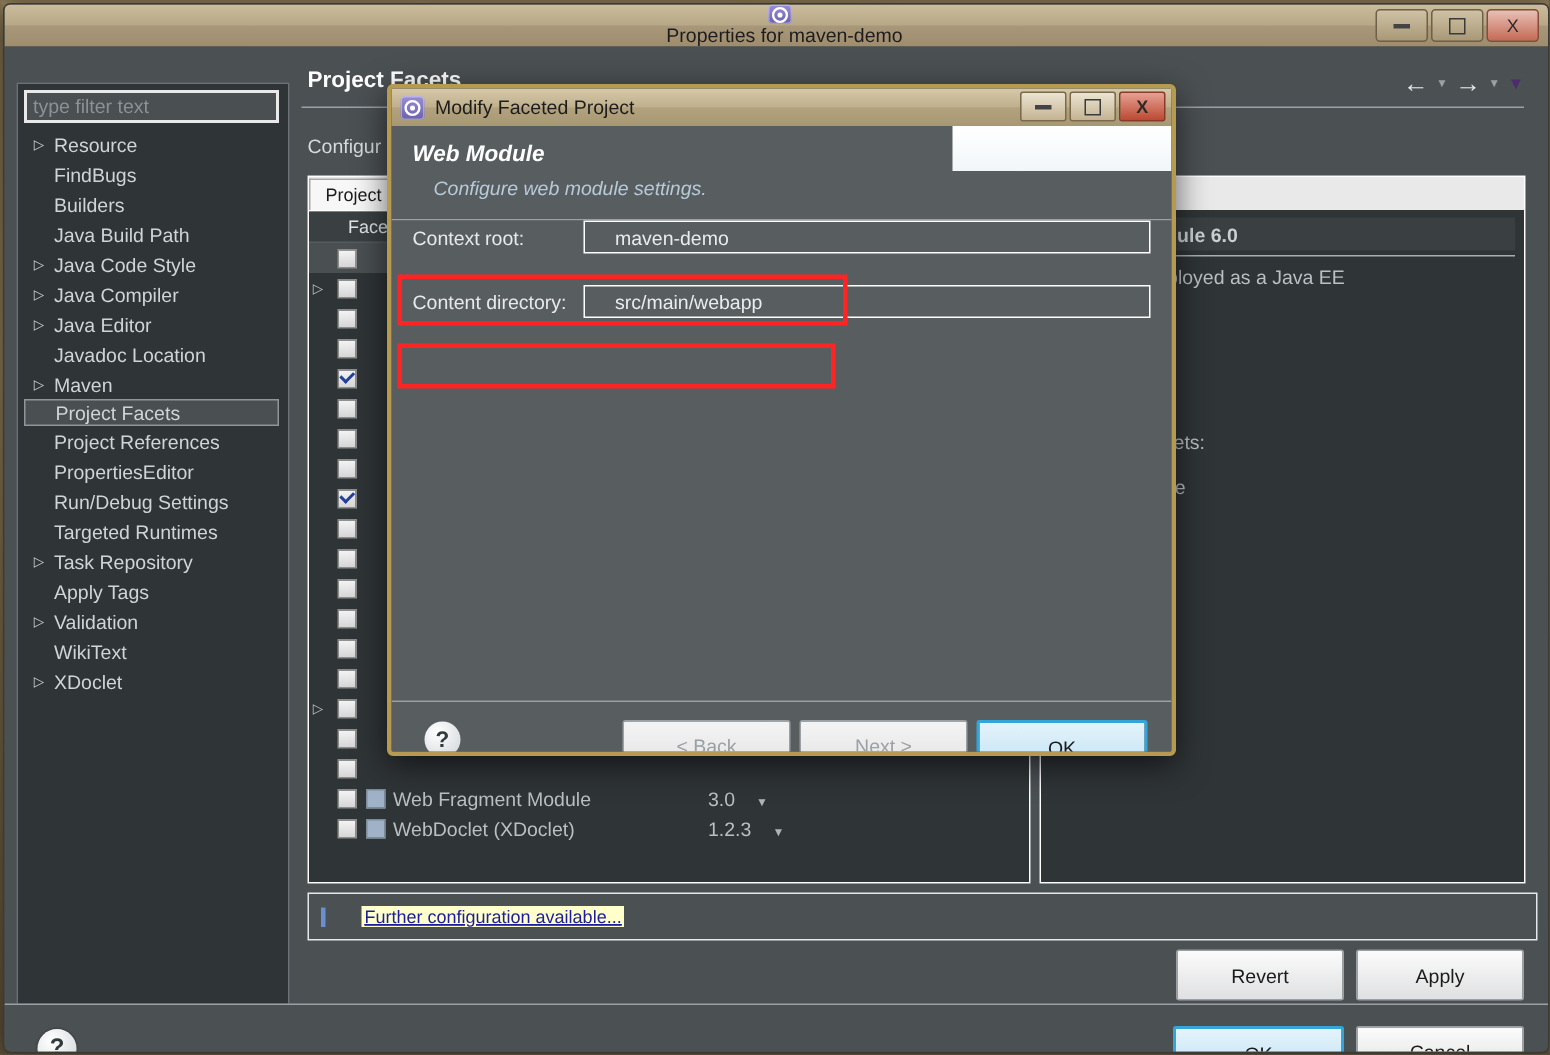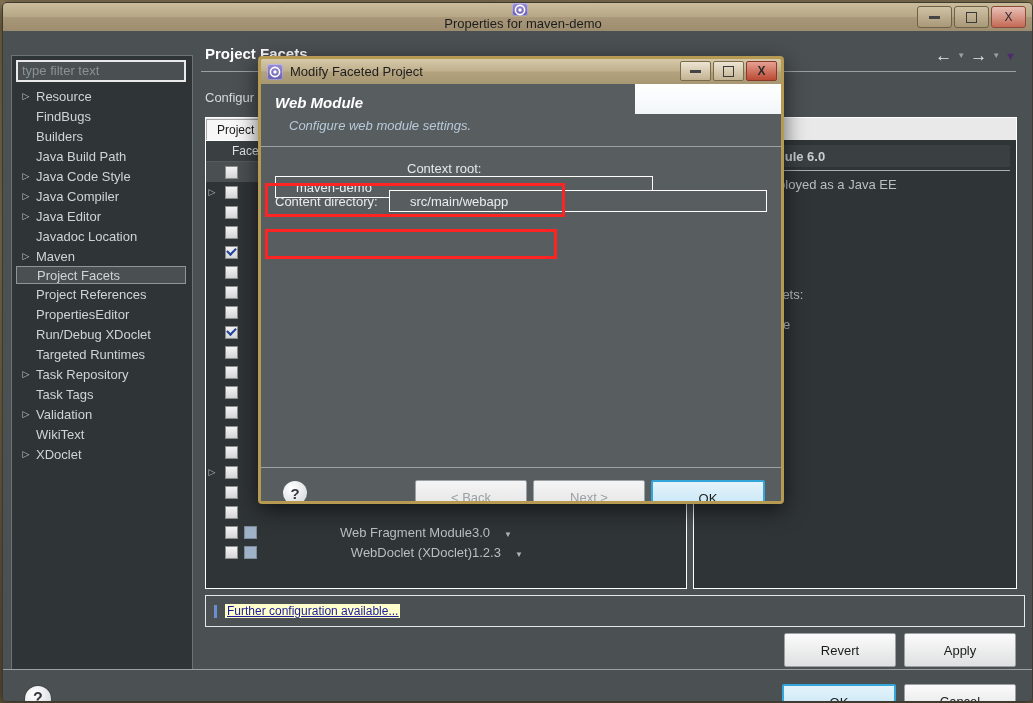--- a/index.html
+++ b/index.html
@@ -82,21 +82,21 @@
     background:#2f3436;border:1px solid #ffffff;}
   .ftabs{height:22px;background:#e9e9e9;display:flex;align-items:flex-end;border-bottom:1px solid #ffffff;}
   .ftab{height:20px;padding:0 10px;background:#f7f7f7;border:1px solid #a8a8a8;border-bottom:none;
     font-size:12px;color:#1b1b1b;display:flex;align-items:center;}
   .fhead{height:20px;background:#3a4042;display:flex;align-items:center;
     color:#dfe3e5;font-size:12px;border-bottom:1px solid #555b5e;}
   .fhead .c1{width:248px;padding-left:26px;box-sizing:border-box;}
   .fhead .c2{width:70px;}
   .frow{height:20px;display:flex;align-items:center;color:#b9bfc2;font-size:13px;}
   .frow .cb{width:26px;display:flex;align-items:center;justify-content:center;}
-  .frow .nm{width:228px;display:flex;align-items:center;gap:5px;justify-content:space-between;}
+  .frow .nm{width:228px;display:flex;align-items:center;gap:5px;}
   .frow .ver{width:70px;}
   .frow .vcar{font-size:8px;color:#aeb4b7;}
   .ck{width:13px;height:13px;background:linear-gradient(180deg,#f4f4f4,#d6d6d6);
     border:1px solid #8d8d8d;box-sizing:border-box;display:flex;align-items:center;justify-content:center;}
   .ck.on::after{content:"";width:7px;height:4px;border-left:2px solid #22409b;border-bottom:2px solid #22409b;
     transform:rotate(-45deg) translate(1px,-1px);}
   .ficon{width:13px;height:13px;background:#cfd9e6;border:1px solid #7d8a9a;box-sizing:border-box;}
   .ficon.mod{background:#9fb2c8;}
 
   
@@ -106,21 +106,21 @@
   .dtab{height:20px;padding:0 10px;background:#f7f7f7;border:1px solid #a8a8a8;border-bottom:none;
     font-size:12px;color:#1b1b1b;display:flex;align-items:center;}
   .dhead{margin:5px 6px 0 6px;height:22px;background:#3a4042;display:flex;align-items:center;
     padding-left:6px;color:#c9cfd2;font-weight:bold;font-size:13px;}
   .dline{margin:3px 6px;height:1px;background:#a9afb2;}
   .dbody{margin:4px 6px;color:#b9bfc2;font-size:13px;line-height:20px;}
   .dbody p{margin:0 0 10px 0;}
 
   
   .furtherbox{position:absolute;left:10px;top:556px;width:810px;height:30px;
-    background:#4b5053;border:1px solid #e5e8ea;display:flex;align-items:center;padding-left:8px;gap:8px;text-decoration:underline;}
+    background:#4b5053;border:1px solid #e5e8ea;display:flex;align-items:center;padding-left:8px;gap:24px;text-decoration:underline;}
   .ibar{width:3px;height:13px;background:#6a8fd0;}
   .furtherlink{background:#ffffcc;color:#1c1c9c;text-decoration:underline;font-size:12px;padding:0 2px;}
 
   .ra-row{position:absolute;right:8px;top:594px;display:flex;gap:8px;}
 
   
   .bottombar{position:absolute;left:0;top:638px;width:1029px;height:60px;background:#4b5053;
     border-top:1px solid #9aa0a4;}
   .helpico{position:absolute;left:22px;top:16px;width:26px;height:26px;border-radius:50%;
     background:radial-gradient(circle at 35% 30%,#ffffff,#cfd4d8);
@@ -253,33 +253,33 @@
             <div class="trow">
               <span class="arrow"></span>
               <span class="lbl">Project References</span>
             </div>
             <div class="trow">
               <span class="arrow"></span>
               <span class="lbl">PropertiesEditor</span>
             </div>
             <div class="trow">
               <span class="arrow"></span>
-              <span class="lbl">Run/Debug XDoclet</span>
+              <span class="lbl">Run/Debug Settings</span>
             </div>
             <div class="trow">
               <span class="arrow"></span>
               <span class="lbl">Targeted Runtimes</span>
             </div>
             <div class="trow">
               <span class="arrow">▷</span>
               <span class="lbl">Task Repository</span>
             </div>
             <div class="trow">
               <span class="arrow"></span>
-              <span class="lbl">Task Tags</span>
+              <span class="lbl">Apply Tags</span>
             </div>
             <div class="trow">
               <span class="arrow">▷</span>
               <span class="lbl">Validation</span>
             </div>
             <div class="trow">
               <span class="arrow"></span>
               <span class="lbl">WikiText</span>
             </div>
             <div class="trow">
@@ -557,21 +557,21 @@
       </div>
     </div>
 
     <div class="dlg-head">
       <div class="banner"></div>
       <div class="h1">Web Module</div>
       <div class="h2">Configure web module settings.</div>
     </div>
 
     <div class="dlg-body">
-      <div class="frow2" style="left:14px;top:14px;flex-direction:column;">
+      <div class="frow2" style="left:14px;top:0;">
         <span class="flabel" style="width:114px;">Context root:</span>
         <span class="finput" style="width:378px;">maven-demo</span>
       </div>
 
       <div class="frow2" style="left:14px;top:43px;">
         <span class="flabel" style="width:114px;">Content directory:</span>
         <span class="finput" style="width:378px;">src/main/webapp</span>
       </div>
       <div class="redbox" style="left:4px;top:36px;width:300px;height:34px;"></div>
 

